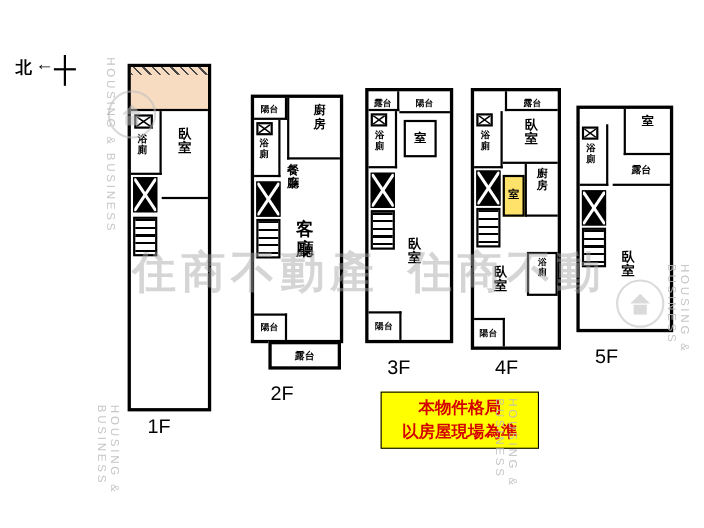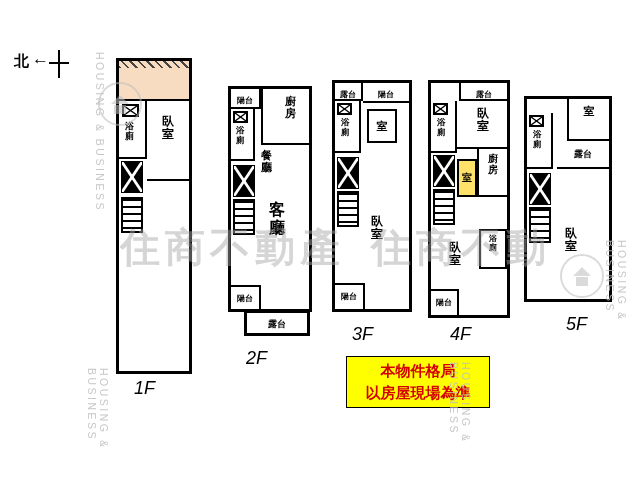--- a/index.html
+++ b/index.html
@@ -11,21 +11,21 @@
   .vlabel { width:1em; word-break:break-all; line-height:1.12; font-weight:700; color:#000; }
   .hlabel { font-weight:700; color:#000; white-space:nowrap; }
   .elev { background:#000; border:1px solid #000; }
   .elev svg { display:block; width:100%; height:100%; }
   .stairs { border:2px solid #000;
             background:repeating-linear-gradient(to bottom,#000 0 2px,#fff 2px 7px); }
   .hatch { background:repeating-linear-gradient(45deg,#444 0 1.5px,transparent 1.5px 6px); }
   .winx { background:#fff; border:2px solid #000; }
   .winx svg { display:block; width:100%; height:100%; }
   .peach { background:#f8dcc2; }
-  .floor-label { font-size:18px; color:#000; z-index:4;font-style:italic; }
+  .floor-label { font-size:18px; color:#000; z-index:4; }
   .notice { background:#ffff00; border:1px solid #000; color:#d40000; font-weight:700;
             font-size:15px; display:flex; flex-direction:column; align-items:center;
             justify-content:center; line-height:1.45; z-index:10; }
   .wm-cn { color:#a8a8a8; opacity:.48; font-size:40px; font-weight:700; letter-spacing:5px;
            white-space:nowrap; z-index:20; pointer-events:none; }
   .wm-cn span { margin-right:26px; }
   .wm-en { color:#bdbdbd; opacity:.85; font-size:10.5px; letter-spacing:2.5px;
            writing-mode:vertical-rl; z-index:20; pointer-events:none; overflow:hidden; }
   .wm-logo { border:2px solid #bdbdbd; border-radius:50%; opacity:.55; z-index:20;
              pointer-events:none; display:flex; flex-direction:column; align-items:center;
@@ -195,21 +195,21 @@
     </div>
     <div class="room elev" style="left:2px;top:74px;width:22px;height:32px;">
       <svg viewBox="0 0 22 32" preserveAspectRatio="none">
           <line x1="0" y1="0" x2="22" y2="32" stroke="#fff" stroke-width="3"></line>
           <line x1="22" y1="0" x2="0" y2="32" stroke="#fff" stroke-width="3"></line>
         </svg>
     </div>
     <div class="room stairs" style="left:2px;top:108px;width:22px;height:36px;"></div>
     <div class="vlabel" style="position:absolute;left:38px;top:128px;font-size:12px;">臥室</div>
   </div>
-  <div class="abs floor-label" style="left:566px;top:314px;">5F</div>
+  <div class="abs floor-label" style="left:541px;top:314px;">5F</div>
 
   <div class="abs notice" style="left:346px;top:356px;width:144px;height:52px;">
     <div>本物件格局</div>
     <div>以房屋現場為準</div>
   </div>
 
   <div class="abs wm-cn" style="left:120px;top:220px;width:430px;height:50px;overflow:hidden;">
     <span>住商不動產</span><span>住商不動產</span>
   </div>
   <div class="abs wm-en" style="left:94px;top:52px;height:200px;">HOUSING &amp; BUSINESS</div>

